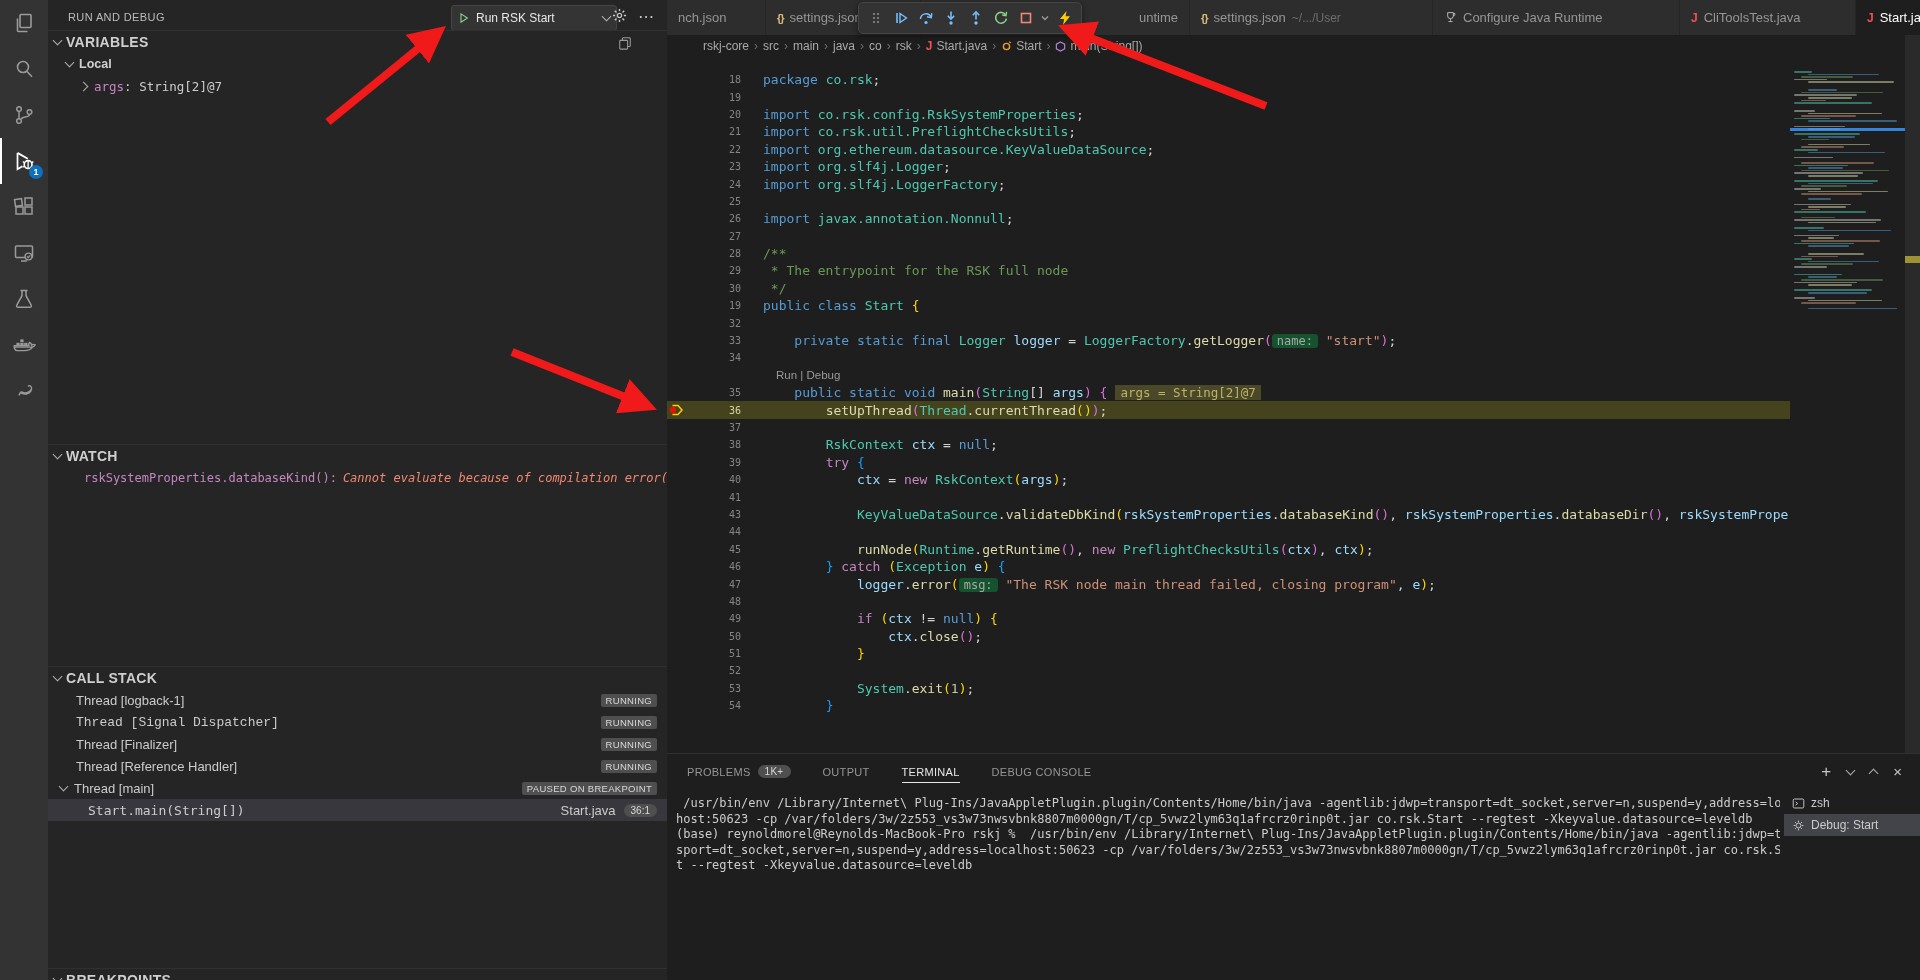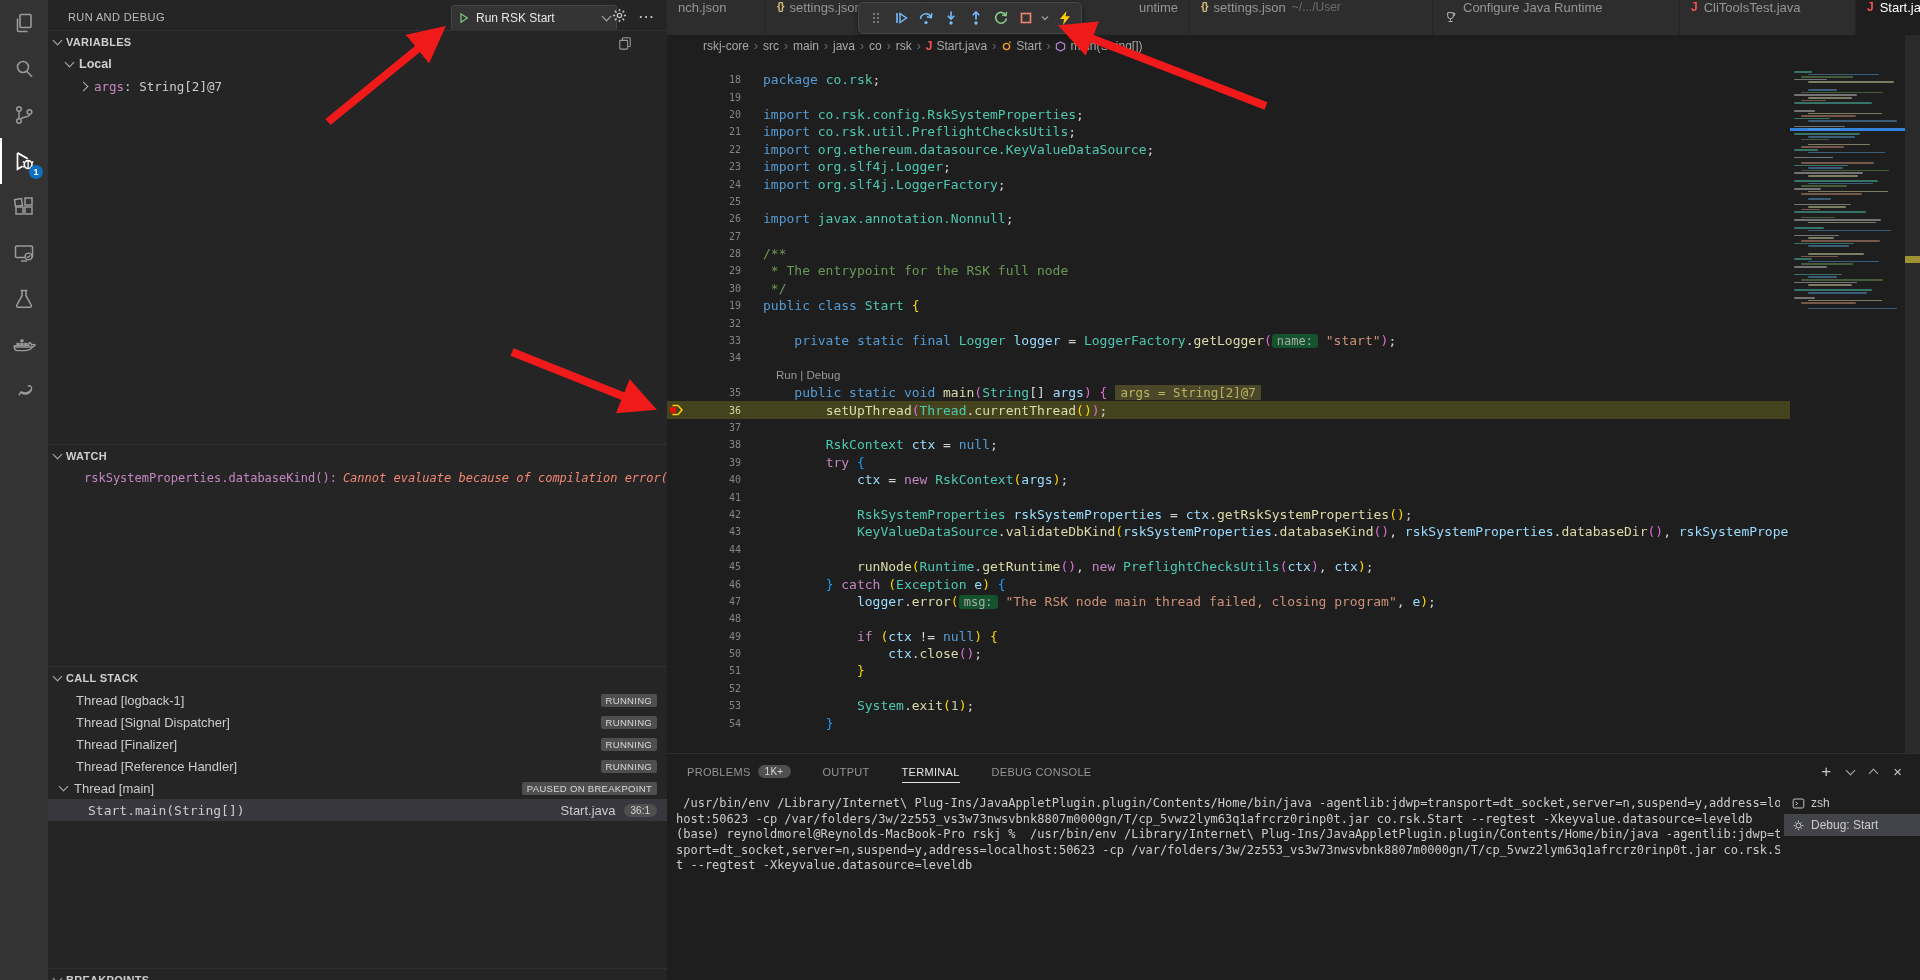--- a/index.html
+++ b/index.html
@@ -15,38 +15,38 @@
   
   .sidebar{position:absolute;left:48px;top:0;width:619px;height:980px;background:#252526;z-index:4;overflow:hidden}
   .sb-header{position:absolute;left:0;top:0;width:100%;height:34px;display:flex;align-items:center}
   .sb-title{margin-left:20px;font-size:11px;color:#bcbcbc;letter-spacing:.4px}
   .cfg-select{position:absolute;left:403px;top:5px;width:152px;height:24px;background:#343435;border:1px solid #454545;
               border-radius:3px;display:flex;align-items:center;padding:0 6px;gap:6px;cursor:pointer}
   .cfg-select .lbl{color:#e7e7e7;font-size:12px;white-space:nowrap}
   .icon-btn{color:#c5c5c5;display:flex;align-items:center;justify-content:center;cursor:pointer}
   .sec{position:absolute;left:0;width:100%;}
   .sec-head{height:22px;display:flex;align-items:center;gap:5px;padding-left:6px;border-top:1px solid #303031;cursor:pointer}
-  .sec-head .t{font-weight:bold;font-size:11px;color:#cfcfcf;letter-spacing:.3px}
+  .sec-head .t{font-weight:bold;font-size:14px;color:#cfcfcf;letter-spacing:.3px}
   .chev{width:6px;height:6px;border-right:1.3px solid #b0b0b0;border-bottom:1.3px solid #b0b0b0;display:inline-block}
   .chev.down{transform:rotate(45deg);margin-top:-3px}
   .chev.right{transform:rotate(-45deg)}
   .row22{height:22px;display:flex;align-items:center;cursor:pointer;white-space:nowrap}
   .tok-purple{color:#c586c0}.tok-dim{color:#cccccc}
   .watch-err{color:#f48771;font-style:italic;font-family:"DejaVu Sans Mono",monospace;font-size:12px}
   .watch-expr{color:#c586c0;font-family:"DejaVu Sans Mono",monospace;font-size:12px}
   .mono{font-family:"DejaVu Sans Mono",monospace}
   .badge{background:#4f4f4f;color:#d8d8d8;font-size:9.5px;padding:1px 5px;border-radius:2px;letter-spacing:.3px}
   .pill{background:#4f4f4f;color:#d8d8d8;font-size:10px;padding:1px 7px;border-radius:9px}
   .cs-row{justify-content:space-between;padding:0 10px 0 28px}
   .cs-row.frame{background:#37373d;padding-left:40px}
   .cs-right{display:flex;align-items:center;gap:8px}
   
   .editor{position:absolute;left:667px;top:0;width:1253px;height:753px;background:#1e1e1e}
   .tabbar{position:absolute;left:0;top:0;width:100%;height:35px;background:#252526;display:flex;align-items:stretch}
-  .tab{display:flex;gap:6px;padding:0 11px;background:#2d2d2d;border-right:1px solid #252526;
+  .tab{display:flex;align-items:center;gap:6px;padding:0 11px;background:#2d2d2d;border-right:1px solid #252526;
        color:#969696;font-size:13px;white-space:nowrap;overflow:hidden;cursor:pointer;flex:none}
   .tab.active{background:#1e1e1e;color:#ffffff}
   .tab.endalign{justify-content:flex-end}
   .tab .suffix{color:#6d6d6d;font-size:12px}
   .jicon{color:#f05050;font-weight:bold;font-size:12px}
   .braces{color:#d7ba7d;font-weight:bold;font-size:11px;letter-spacing:-1px}
   .breadcrumb{position:absolute;left:0;top:35px;width:100%;height:22px;display:flex;align-items:center;gap:3px;
               padding-left:36px;font-size:12px;color:#a9a9a9;background:#1e1e1e}
   .bc-sep{color:#6d6d6d;margin:0 2px}
   .bc-item{display:flex;align-items:center;gap:4px;cursor:pointer}
@@ -239,21 +239,21 @@
         <span class="t">CALL STACK</span>
       </div>
       <div id="callstack-body">
           <div class="row22 cs-row">
             <span style="display: flex; align-items: center; gap: 7px;">
               <span>Thread [logback-1]</span>
             </span>
             <span class="badge">RUNNING</span>
           </div>
           <div class="row22 cs-row">
-            <span style="display: flex; align-items: center; gap: 7px;">
+            <span style="display: flex; align-items: center; gap: 7px; font-family: Liberation Mono, monospace;">
               <span>Thread [Signal Dispatcher]</span>
             </span>
             <span class="badge">RUNNING</span>
           </div>
           <div class="row22 cs-row">
             <span style="display: flex; align-items: center; gap: 7px;">
               <span>Thread [Finalizer]</span>
             </span>
             <span class="badge">RUNNING</span>
           </div>
@@ -560,25 +560,20 @@
         </div>
         <div class="crow">
           <span class="glyph"></span>
           <span class="lnum">40</span>
           <span class="ctext"><span class="tk-pl">            </span><span class="tk-var">ctx</span><span class="tk-pl"> = </span><span class="tk-ctrl">new</span><span class="tk-pl"> </span><span class="tk-type">RskContext</span><span class="tk-br1">(</span><span class="tk-var">args</span><span class="tk-br1">)</span><span class="tk-pl">;</span></span>
         </div>
         <div class="crow">
           <span class="glyph"></span>
           <span class="lnum">41</span>
           <span class="ctext"></span>
-        </div>
-        <div class="crow">
-          <span class="glyph"></span>
-          <span class="lnum">42</span>
-          <span class="ctext"><span class="tk-pl">            </span><span class="tk-type">RskSystemProperties</span><span class="tk-pl"> </span><span class="tk-var">rskSystemProperties</span><span class="tk-pl"> = </span><span class="tk-var">ctx</span><span class="tk-pl">.</span><span class="tk-fn">getRskSystemProperties</span><span class="tk-br1">()</span><span class="tk-pl">;</span></span>
         </div>
         <div class="crow">
           <span class="glyph"></span>
           <span class="lnum">43</span>
           <span class="ctext"><span class="tk-pl">            </span><span class="tk-type">KeyValueDataSource</span><span class="tk-pl">.</span><span class="tk-fn">validateDbKind</span><span class="tk-br1">(</span><span class="tk-var">rskSystemProperties</span><span class="tk-pl">.</span><span class="tk-fn">databaseKind</span><span class="tk-br2">()</span><span class="tk-pl">, </span><span class="tk-var">rskSystemProperties</span><span class="tk-pl">.</span><span class="tk-fn">databaseDir</span><span class="tk-br2">()</span><span class="tk-pl">, </span><span class="tk-var">rskSystemProperties</span></span>
         </div>
         <div class="crow">
           <span class="glyph"></span>
           <span class="lnum">44</span>
           <span class="ctext"></span>

